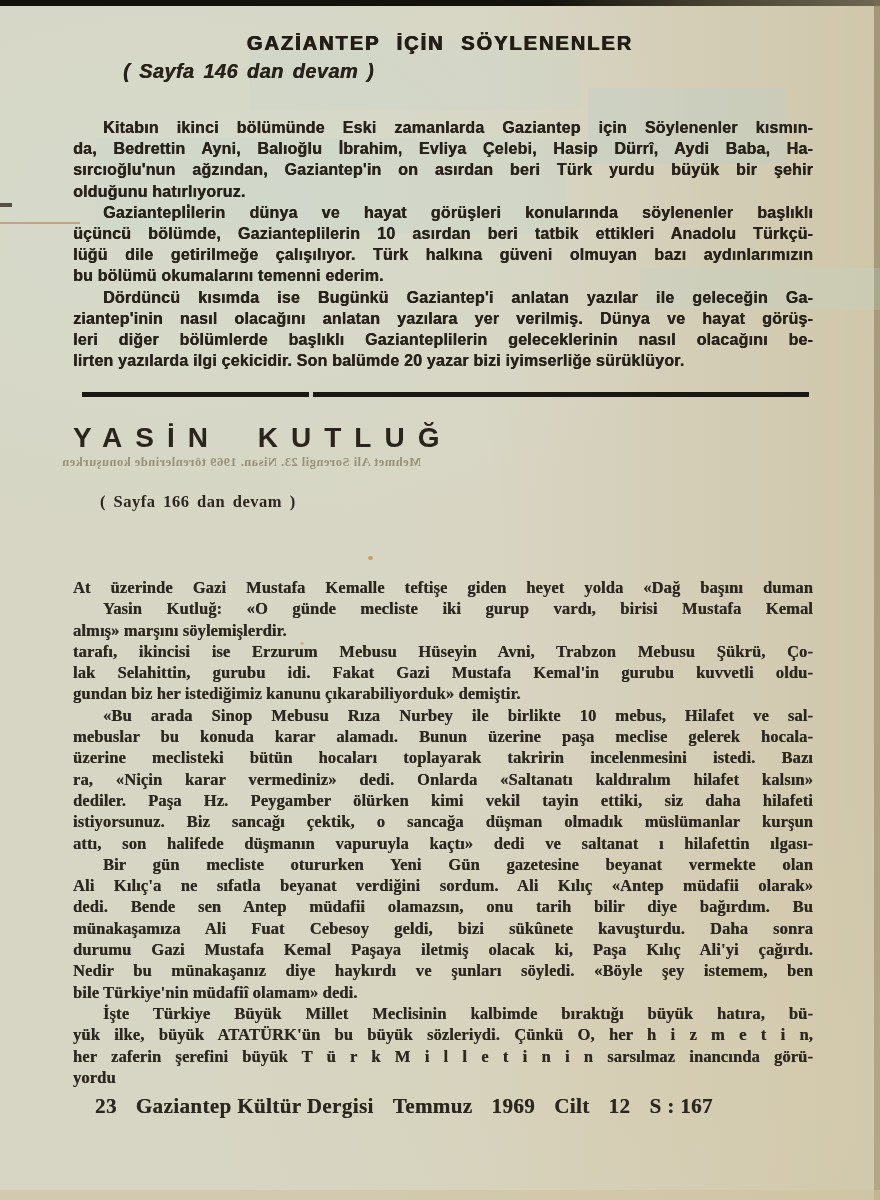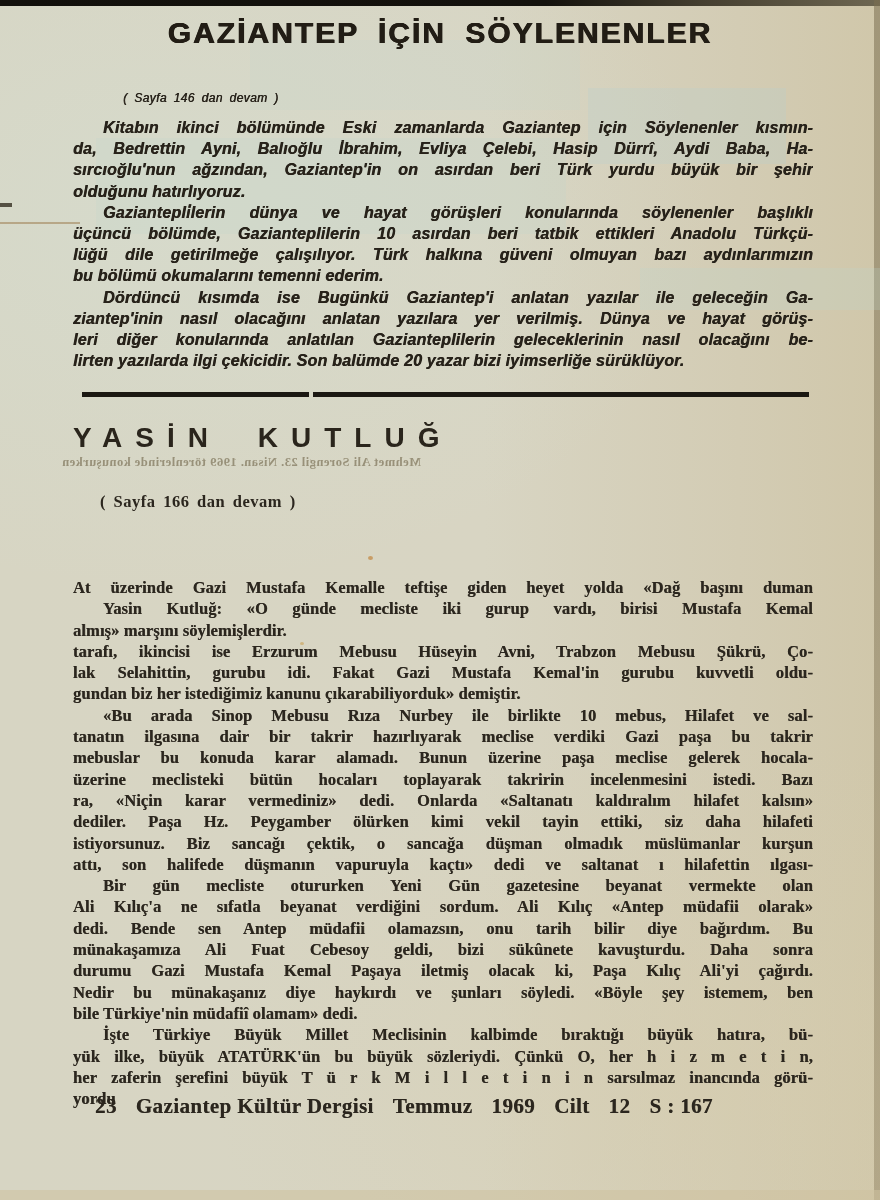--- a/index.html
+++ b/index.html
@@ -23,34 +23,34 @@
   .tint.c{left:640px;top:268px;width:240px;height:42px;background:rgba(188,212,206,.24);}
   .tint.d{left:250px;top:40px;width:330px;height:70px;background:rgba(190,214,208,.14);}
   .scratch{position:absolute;left:0;top:222px;width:80px;height:2px;background:rgba(146,106,56,.45);}
   .dash{position:absolute;left:0;top:203px;width:12px;height:4px;background:rgba(52,46,34,.8);}
   .speck1{position:absolute;left:368px;top:556px;width:5px;height:4px;border-radius:50%;background:rgba(190,120,40,.6);}
   .speck2{position:absolute;left:300px;top:642px;width:4px;height:3px;border-radius:50%;background:rgba(200,150,60,.5);}
 
   .content{position:absolute;left:73px;top:0;width:740px;}
 
   .title{
-    position:absolute;top:16px;left:0;width:100%;text-align:center;
+    position:absolute;top:32px;left:0;width:100%;text-align:center;
     font-family:"Liberation Sans", sans-serif;font-weight:bold;
-    font-size:30px;letter-spacing:2px;word-spacing:9px;color:#221d15;
+    font-size:20px;letter-spacing:2px;word-spacing:9px;color:#221d15;
     text-shadow:0.6px 0 currentColor,-0.3px 0 currentColor;
   }
   .s1-cont{
-    position:absolute;top:91px;left:50px;
-    font-family:"Liberation Sans", sans-serif;font-style:italic;font-weight:normal;
-    font-size:12px;color:#27221a;letter-spacing:.4px;word-spacing:3px;
+    position:absolute;top:60px;left:50px;
+    font-family:"Liberation Sans", sans-serif;font-style:italic;font-weight:bold;
+    font-size:20px;color:#27221a;letter-spacing:.4px;word-spacing:3px;
     text-shadow:0.4px 0 currentColor;
   }
   .s1-body{
     position:absolute;top:117px;left:0;width:740px;
-    font-family:"Liberation Sans", sans-serif;font-style:italic;font-weight:bold;
+    font-family:"Liberation Sans", sans-serif;font-weight:bold;
     font-size:16px;line-height:21.2px;color:#27221a;letter-spacing:.2px;
     text-shadow:0.4px 0 currentColor;
   }
   .line{text-align:justify;text-align-last:justify;white-space:nowrap;overflow:hidden;}
   .line.end{text-align-last:left;}
   .line.ind{text-indent:30px;}
 
   .divider{position:absolute;top:392px;left:9px;width:727px;height:5px;display:flex;}
   .divider .seg1{width:227px;height:100%;background:#1b1812;}
   .divider .gap{width:4px;height:100%;}
@@ -112,42 +112,41 @@
         <div class="line ind">Kitabın ikinci bölümünde Eski zamanlarda Gaziantep için Söylenenler kısmın-</div>
         <div class="line">da, Bedrettin Ayni, Balıoğlu İbrahim, Evliya Çelebi, Hasip Dürrî, Aydi Baba, Ha-</div>
         <div class="line">sırcıoğlu'nun ağzından, Gaziantep'in on asırdan beri Türk yurdu büyük bir şehir</div>
         <div class="line end">olduğunu hatırlıyoruz.</div>
         <div class="line ind">Gaziantepli̇lerin dünya ve hayat görüşleri konularında söylenenler başlıklı</div>
         <div class="line">üçüncü bölümde, Gazianteplilerin 10 asırdan beri tatbik ettikleri Anadolu Türkçü-</div>
         <div class="line">lüğü dile getirilmeğe çalışılıyor. Türk halkına güveni olmuyan bazı aydınlarımızın</div>
         <div class="line end">bu bölümü okumalarını temenni ederim.</div>
         <div class="line ind">Dördüncü kısımda ise Bugünkü Gaziantep'i anlatan yazılar ile geleceğin Ga-</div>
         <div class="line">ziantep'inin nasıl olacağını anlatan yazılara yer verilmiş. Dünya ve hayat görüş-</div>
-        <div class="line">leri diğer konularında anlatılan Gazianteplilerin geleceklerinin nasıl olacağını be-</div>
+        <div class="line">leri diğer bölümlerde başlıklı Gazianteplilerin geleceklerinin nasıl olacağını be-</div>
         <div class="line end">lirten yazılarda ilgi çekicidir. Son balümde 20 yazar bizi iyimserliğe sürüklüyor.</div>
       </div>
 
     <div class="divider">
       <div class="seg1"></div>
       <div class="gap"></div>
       <div class="seg2"></div>
     </div>
 
     <div class="heading2">YASİN KUTLUĞ</div>
     <div class="ghost">Mehmet Ali Sorengil 23. Nisan. 1969 törenlerinde konuşurken</div>
     <div class="s2-cont">( Sayfa 166 dan devam )</div>
     <div class="s2-body">
         <div class="line">At üzerinde Gazi Mustafa Kemalle teftişe giden heyet yolda «Dağ başını duman</div>
         <div class="line ind">Yasin Kutluğ: «O günde mecliste iki gurup vardı, birisi Mustafa Kemal</div>
         <div class="line end">almış» marşını söylemişlerdir.</div>
         <div class="line">tarafı, ikincisi ise Erzurum Mebusu Hüseyin Avni, Trabzon Mebusu Şükrü, Ço-</div>
         <div class="line">lak Selahittin, gurubu idi. Fakat Gazi Mustafa Kemal'in gurubu kuvvetli oldu-</div>
         <div class="line end">gundan biz her istediğimiz kanunu çıkarabiliyorduk» demiştir.</div>
         <div class="line ind">«Bu arada Sinop Mebusu Rıza Nurbey ile birlikte 10 mebus, Hilafet ve sal-</div>
-        <div class="line">tanatın ilgasına dair bir takrir hazırlıyarak meclise verdiki Gazi paşa bu takrir</div>
         <div class="line">mebuslar bu konuda karar alamadı. Bunun üzerine paşa meclise gelerek hocala-</div>
         <div class="line">üzerine meclisteki bütün hocaları toplayarak takririn incelenmesini istedi. Bazı</div>
         <div class="line">ra, «Niçin karar vermediniz» dedi. Onlarda «Saltanatı kaldıralım hilafet kalsın»</div>
         <div class="line">dediler. Paşa Hz. Peygamber ölürken kimi vekil tayin ettiki, siz daha hilafeti</div>
         <div class="line">istiyorsunuz. Biz sancağı çektik, o sancağa düşman olmadık müslümanlar kurşun</div>
         <div class="line">attı, son halifede düşmanın vapuruyla kaçtı» dedi ve saltanat ı hilafettin ılgası-</div>
         <div class="line ind">Bir gün mecliste otururken Yeni Gün gazetesine beyanat vermekte olan</div>
         <div class="line">Ali Kılıç'a ne sıfatla beyanat verdiğini sordum. Ali Kılıç «Antep müdafii olarak»</div>
         <div class="line">dedi. Bende sen Antep müdafii olamazsın, onu tarih bilir diye bağırdım. Bu</div>
         <div class="line">münakaşamıza Ali Fuat Cebesoy geldi, bizi sükûnete kavuşturdu. Daha sonra</div>

